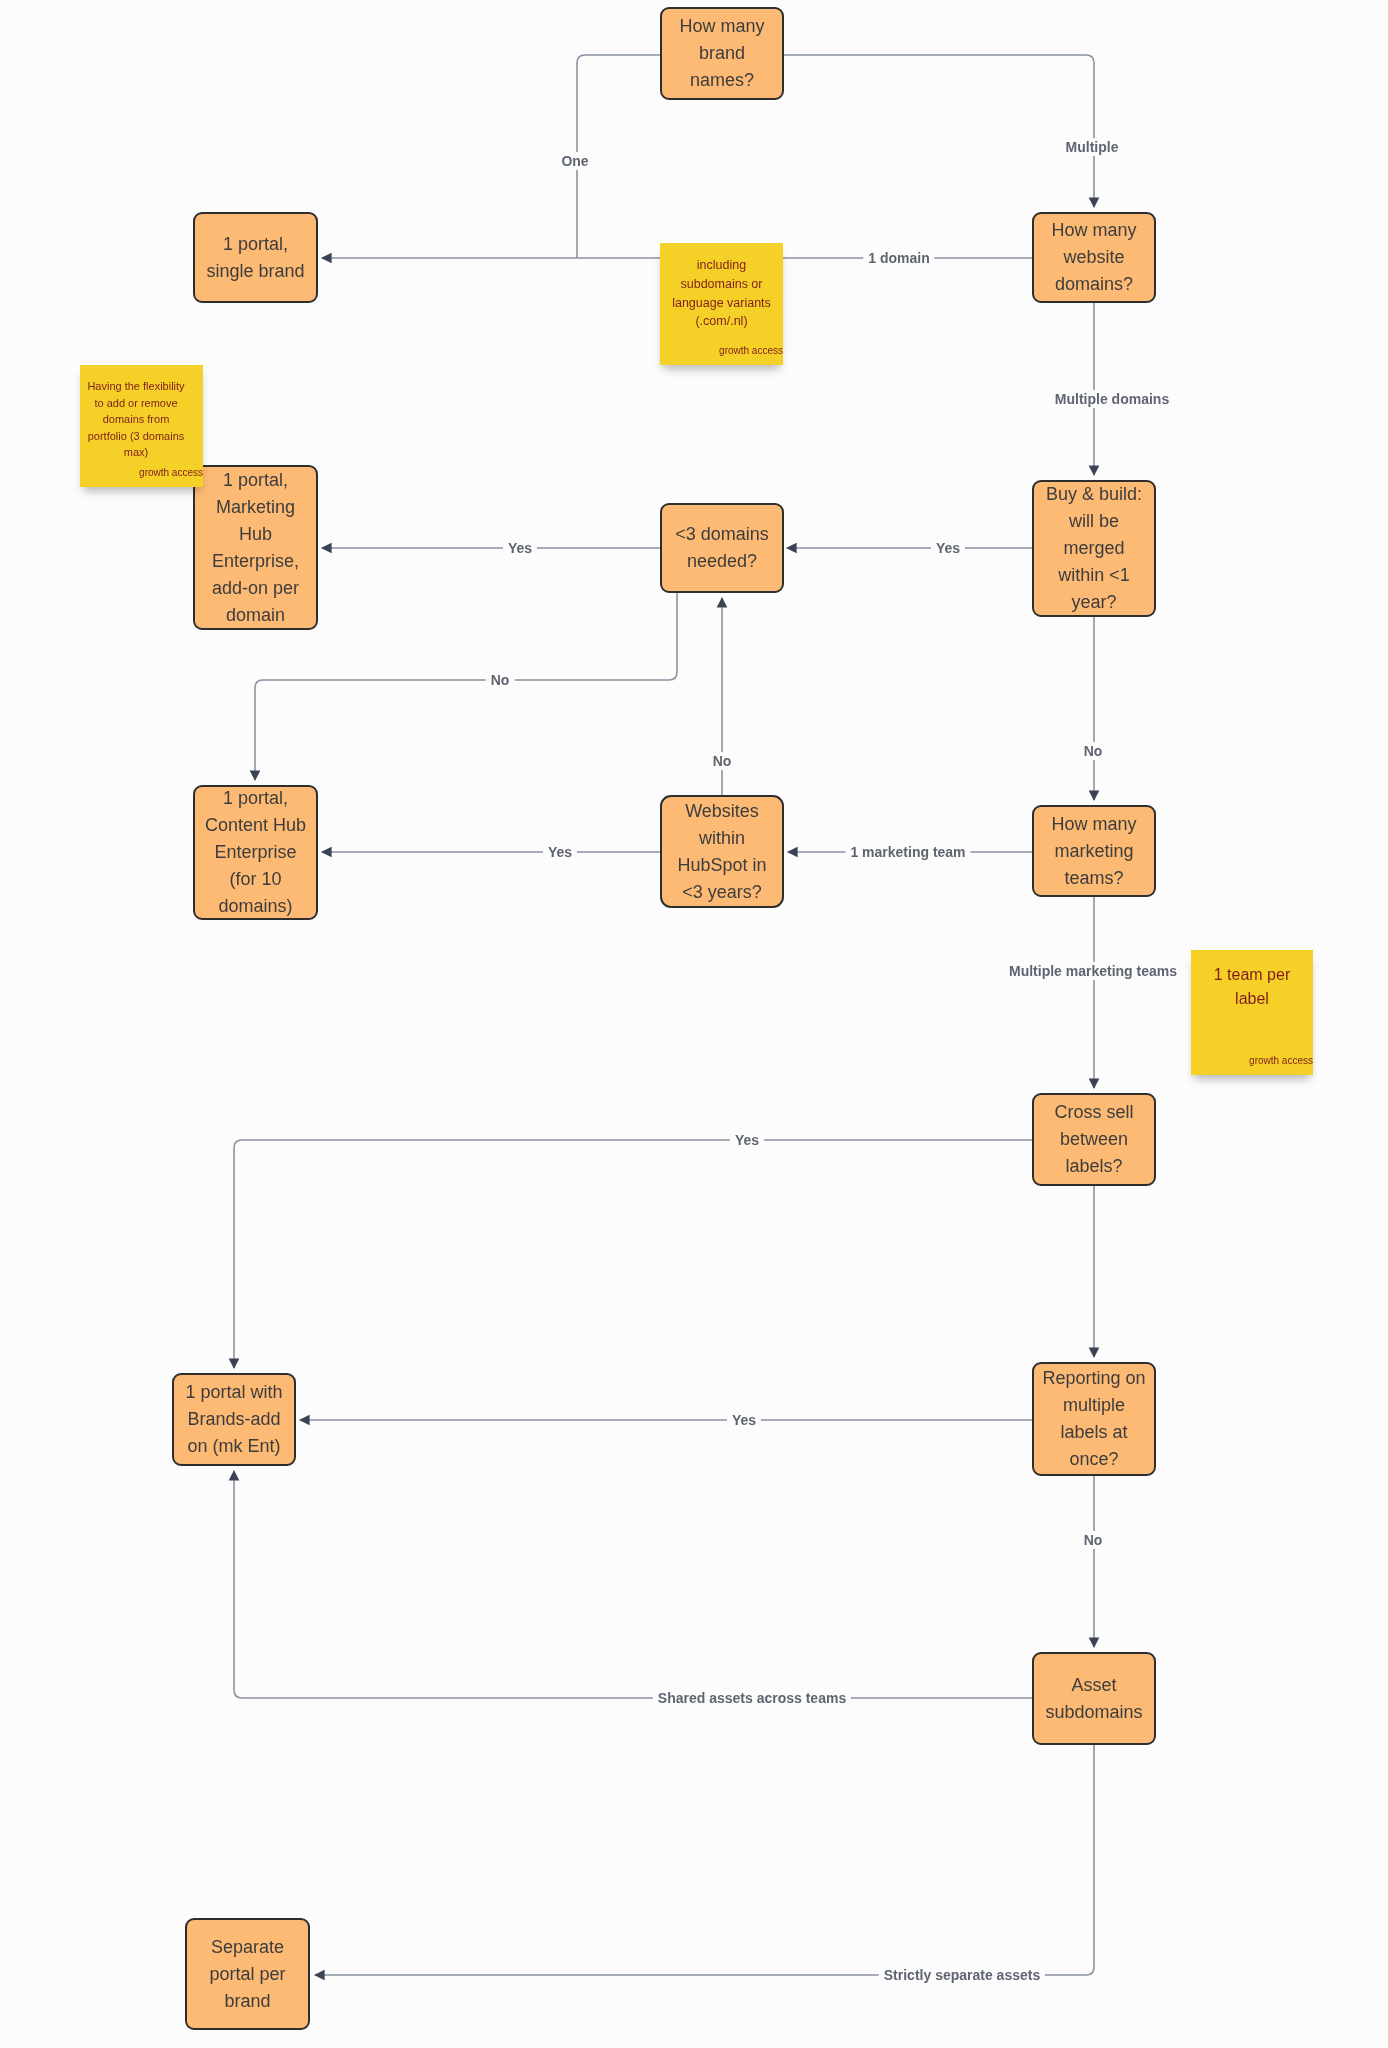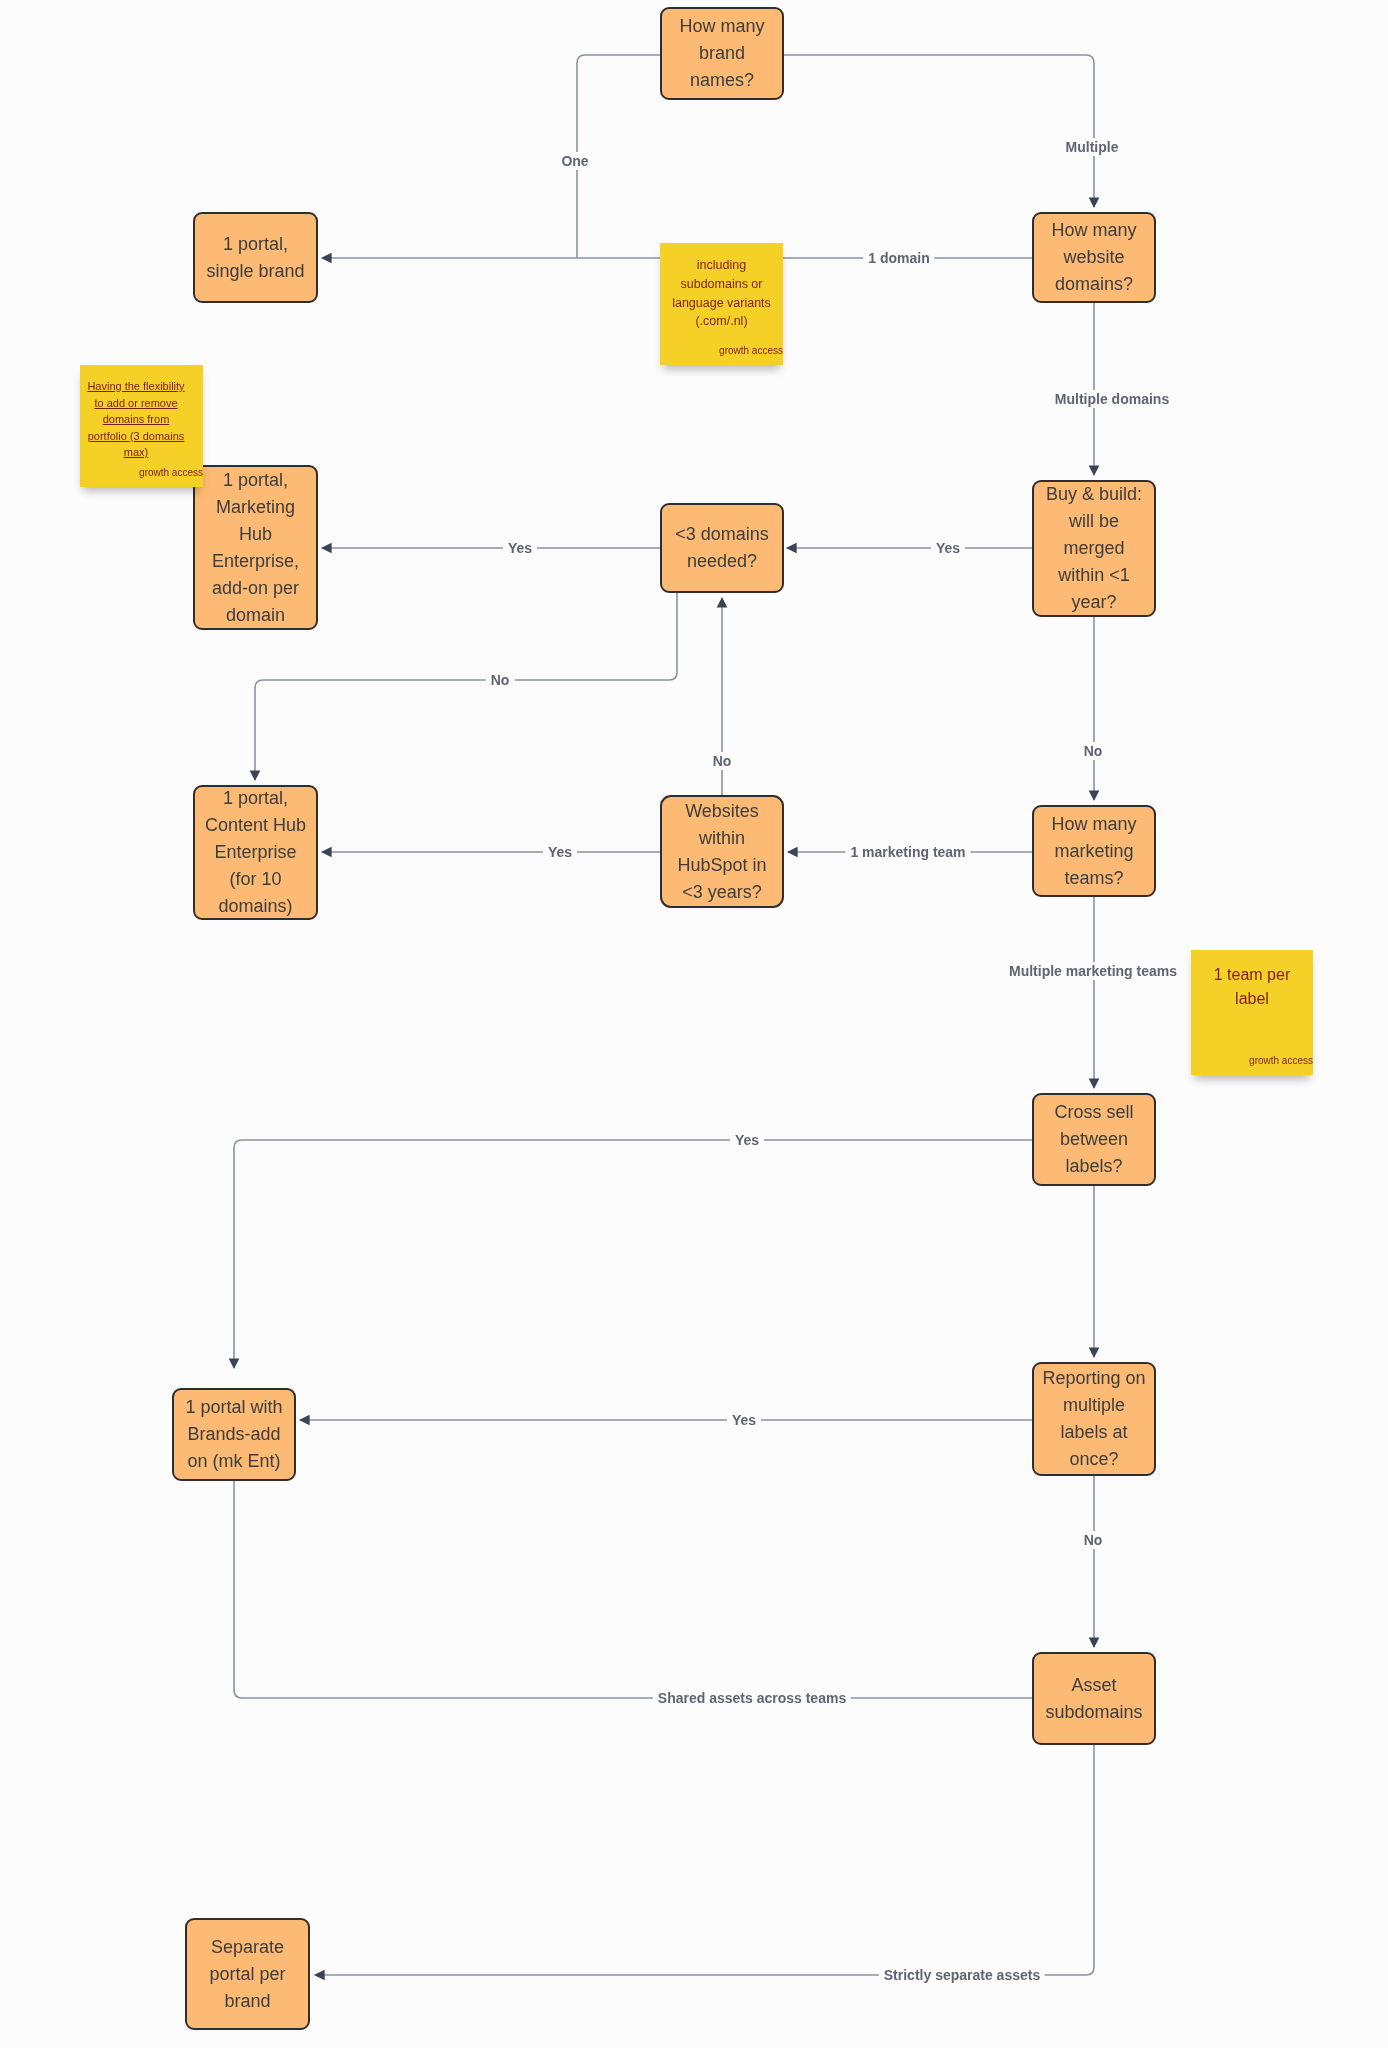--- a/index.html
+++ b/index.html
@@ -113,21 +113,21 @@
   <div class="node" style="left:1032px;top:805px;width:124px;height:92px;">How many
 marketing
 teams?</div>
   <div class="node" style="left:1032px;top:1093px;width:124px;height:93px;">Cross sell
 between
 labels?</div>
   <div class="node" style="left:1032px;top:1362px;width:124px;height:114px;">Reporting on
 multiple
 labels at
 once?</div>
-  <div class="node" style="left:172px;top:1373px;width:124px;height:93px;margin-top:15px;">1 portal with
+  <div class="node" style="left:172px;top:1373px;width:124px;height:93px;">1 portal with
 Brands-add
 on (mk Ent)</div>
   <div class="node" style="left:1032px;top:1652px;width:124px;height:93px;">Asset
 subdomains</div>
   <div class="node" style="left:185px;top:1918px;width:125px;height:112px;">Separate
 portal per
 brand</div>
 
   <div class="edge-label" style="left:575px;top:161px;">One</div>
   <div class="edge-label" style="left:1092px;top:147px;">Multiple</div>
@@ -148,21 +148,21 @@
   <div class="edge-label" style="left:962px;top:1975px;">Strictly separate assets</div>
 
   <div class="sticky" style="left:660px;top:243px;width:123px;height:122px;font-size:12.5px;">
     <div class="sticky-text">including
 subdomains or
 language variants
 (.com/.nl)</div>
     <div class="sticky-tag">growth access</div>
   </div>
   <div class="sticky" style="left:80px;top:365px;width:123px;height:122px;font-size:11px;">
-    <div class="sticky-text" style="padding-left:3px;padding-right:14px;text-decoration:underline;">Having the flexibility
+    <div class="sticky-text" style="padding-left:3px;padding-right:14px;">Having the flexibility
 to add or remove
 domains from
 portfolio (3 domains
 max)</div>
     <div class="sticky-tag">growth access</div>
   </div>
   <div class="sticky" style="left:1191px;top:950px;width:122px;height:125px;font-size:16px;gap:31px;">
     <div class="sticky-text">1 team per
 label</div>
     <div class="sticky-tag">growth access</div>

